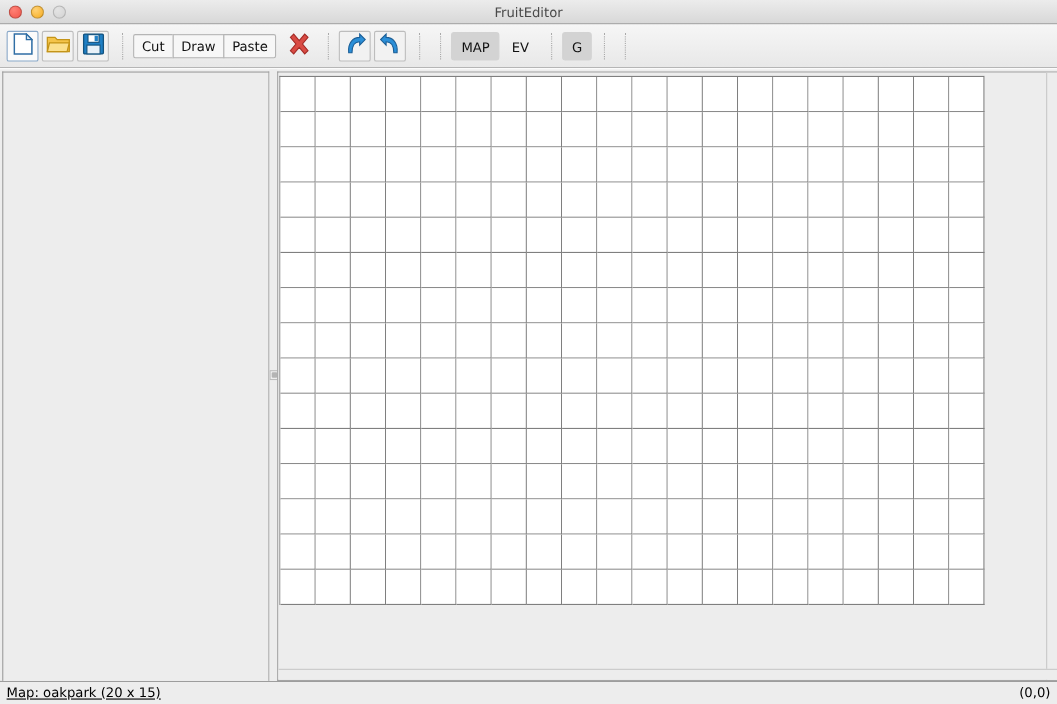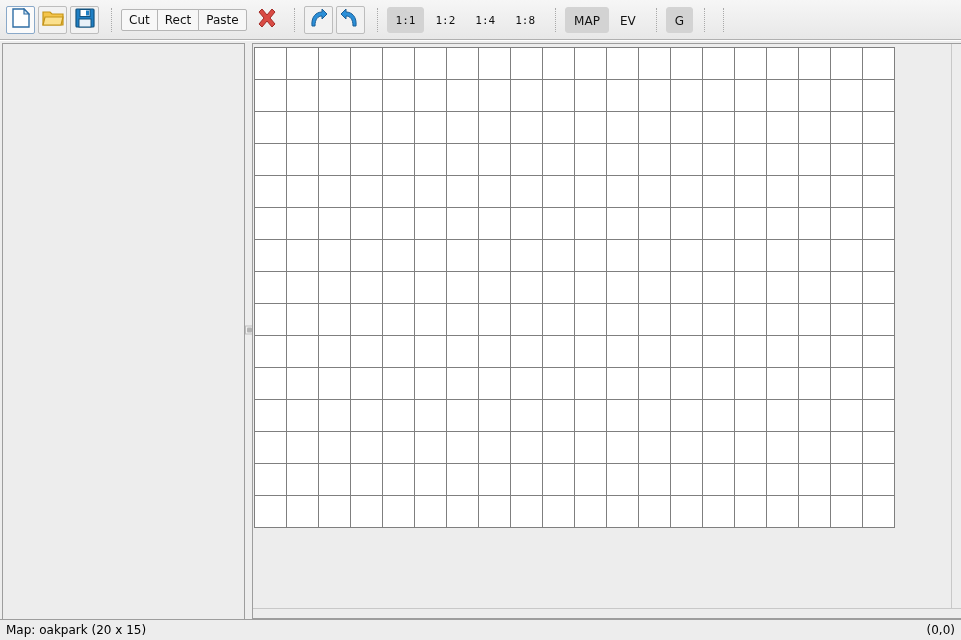--- a/index.html
+++ b/index.html
@@ -228,28 +228,36 @@
     flex: 0 0 21px;
     background: #ededed;
     border-top: 1px solid #9d9d9d;
     display: flex;
     align-items: center;
     justify-content: space-between;
     padding: 0 6px;
     font-size: 12px;
     color: #000;
   }
-  .status-left  { white-space: nowrap; }
+  .status-left  { white-space: nowrap; text-decoration: underline; }
   .status-right { white-space: nowrap; }
 </style>
 </head>
 <body>
 
 <div id="app">
 
+  <div class="titlebar">
+    <div class="traffic">
+      <div class="light close"></div>
+      <div class="light min"></div>
+      <div class="light zoom"></div>
+    </div>
+    <div class="title-text">FruitEditor</div>
+  </div>
 
 
   <div class="toolbar">
 
     <div class="tb-group">
       <div class="icon-btn first">
         <span>
           <svg width="18" height="20" viewBox="0 0 18 20">
             <polygon points="1,1 12,1 17,6 17,19 1,19" fill="#ffffff" stroke="#2f6ea5" stroke-width="1.4"></polygon>
             <polygon points="12,1 17,6 12,6" fill="#d9e8f5" stroke="#2f6ea5" stroke-width="1.2"></polygon>
@@ -273,21 +281,21 @@
             <rect x="4" y="11" width="12" height="8" fill="#e8f1f8" stroke="#13537f" stroke-width="1"></rect>
           </svg>
         </span>
       </div>
     </div>
 
     <div class="tb-sep"></div>
 
     <div class="tb-group seg">
       <div class="txt-btn">Cut</div>
-      <div class="txt-btn">Rect</div>
+      <div class="txt-btn">Draw</div>
       <div class="txt-btn">Paste</div>
     </div>
 
     <div class="tb-group" style="margin-left:6px;">
       <div class="icon-btn noborder">
         <span>
           <svg width="22" height="22" viewBox="0 0 22 22">
             <path d="M3,5 L6,2 L11,8 L16,2 L19,5 L14,11 L19,17 L16,20 L11,14 L6,20 L3,17 L8,11 Z" fill="#d94b44" stroke="#a32b26" stroke-width="1"></path>
           </svg>
         </span>
@@ -308,26 +316,20 @@
         <span>
           <svg width="22" height="22" viewBox="0 0 22 22">
             <path d="M17,19 C18,10 13,5 7,5 L7,2 L2,7 L7,12 L7,9 C11,9 14,12 14,19 Z" fill="#2b8fd8" stroke="#1b5e96" stroke-width="1"></path>
           </svg>
         </span>
       </div>
     </div>
 
     <div class="tb-sep"></div>
 
-    <div class="tb-group">
-      <div class="flat-btn mono active">1:1</div>
-      <div class="flat-btn mono">1:2</div>
-      <div class="flat-btn mono">1:4</div>
-      <div class="flat-btn mono">1:8</div>
-    </div>
 
     <div class="tb-sep"></div>
 
     <div class="tb-group">
       <div class="flat-btn active">MAP</div>
       <div class="flat-btn">EV</div>
     </div>
 
     <div class="tb-sep"></div>
 

